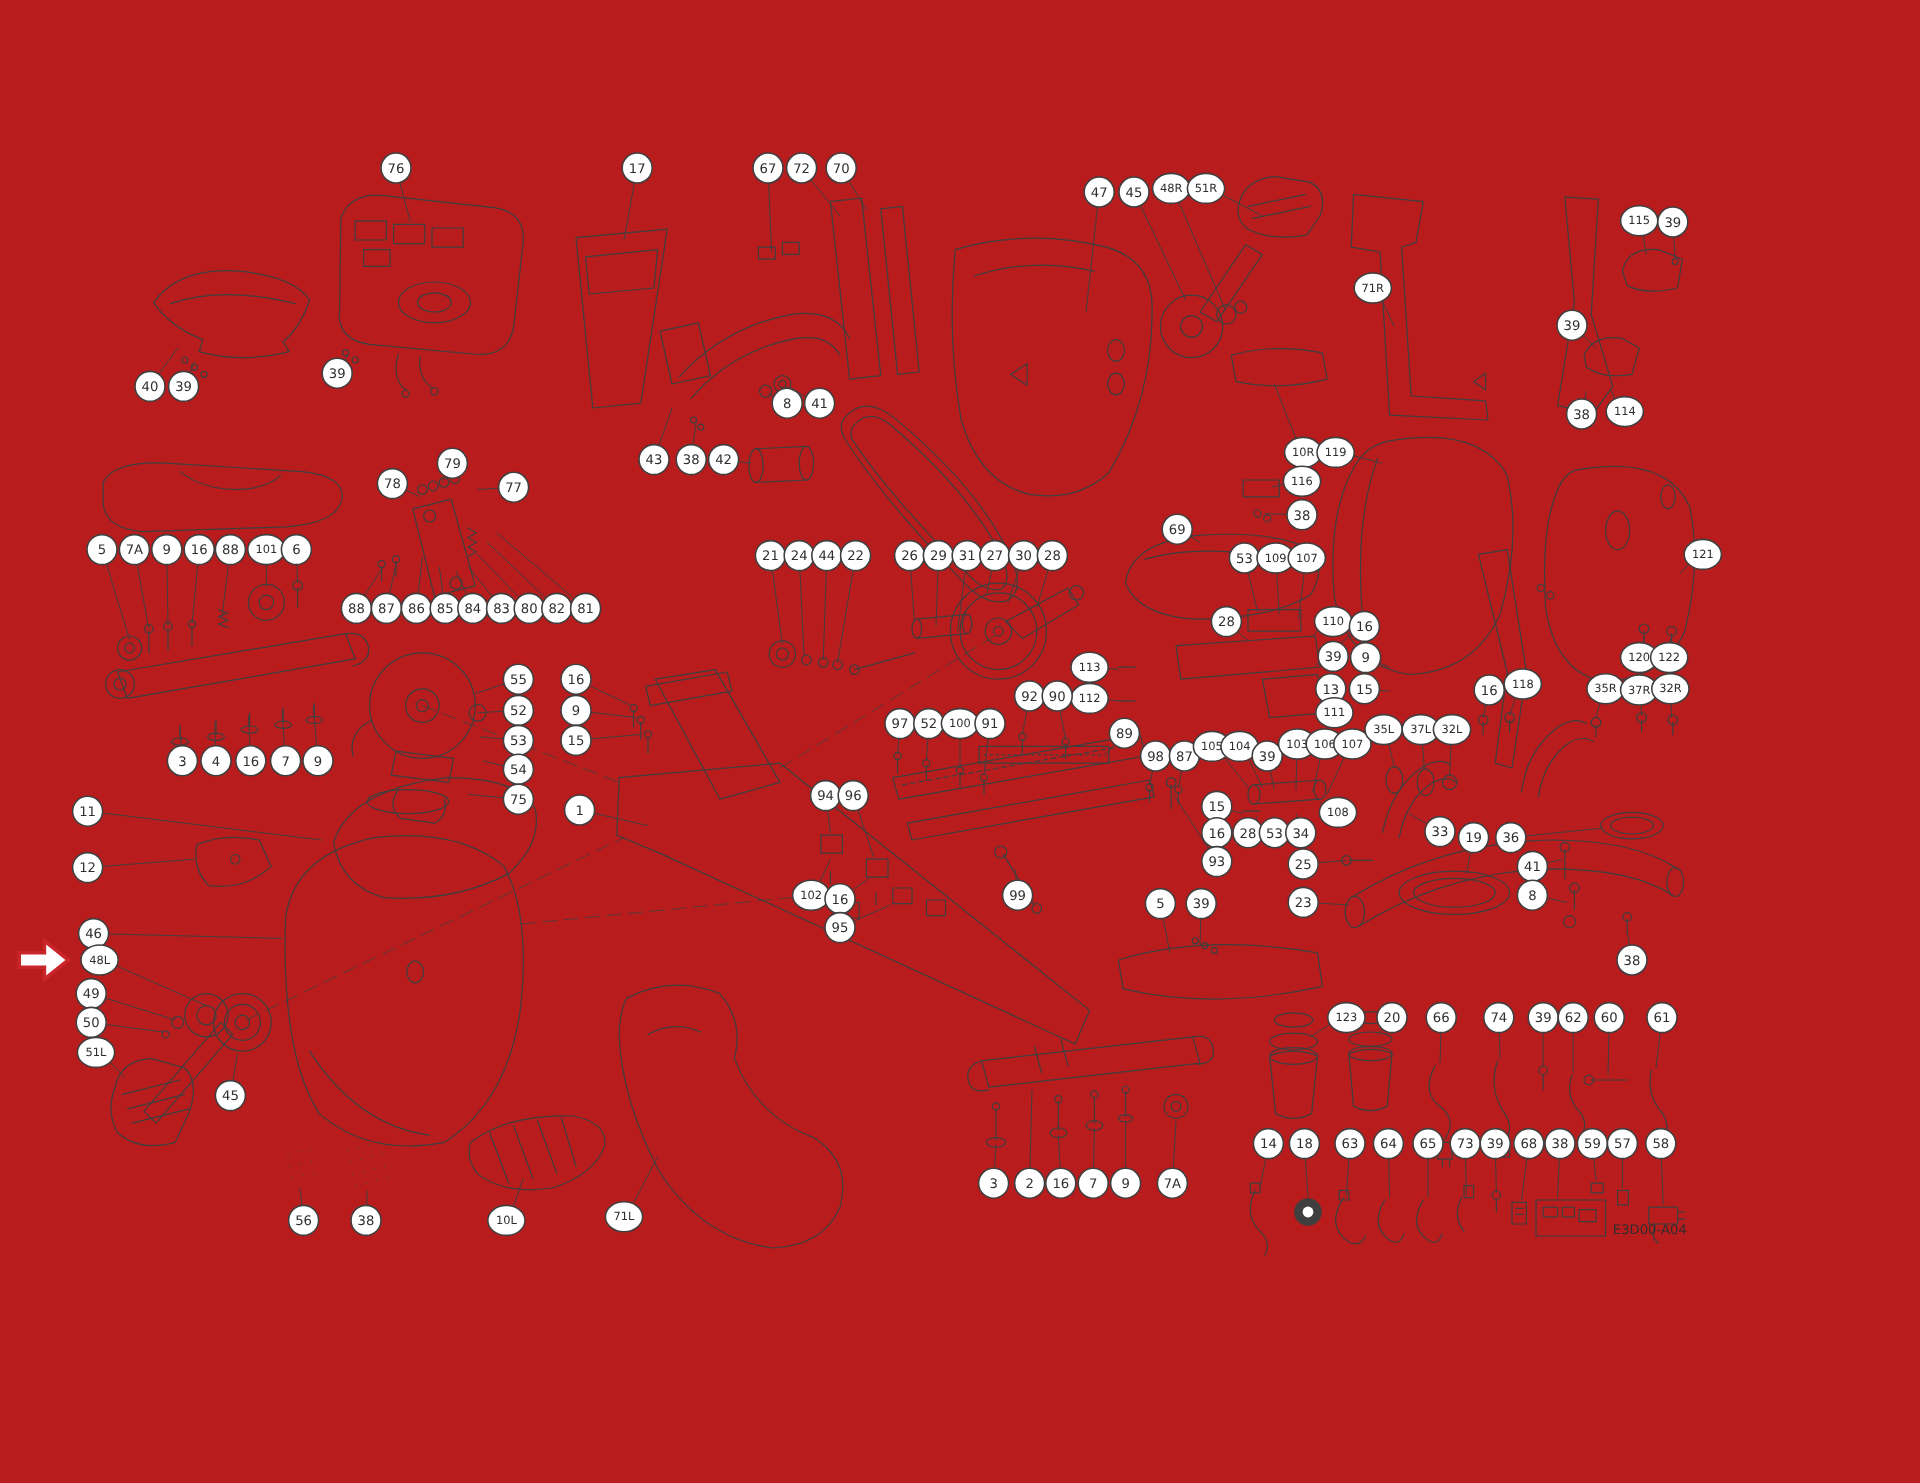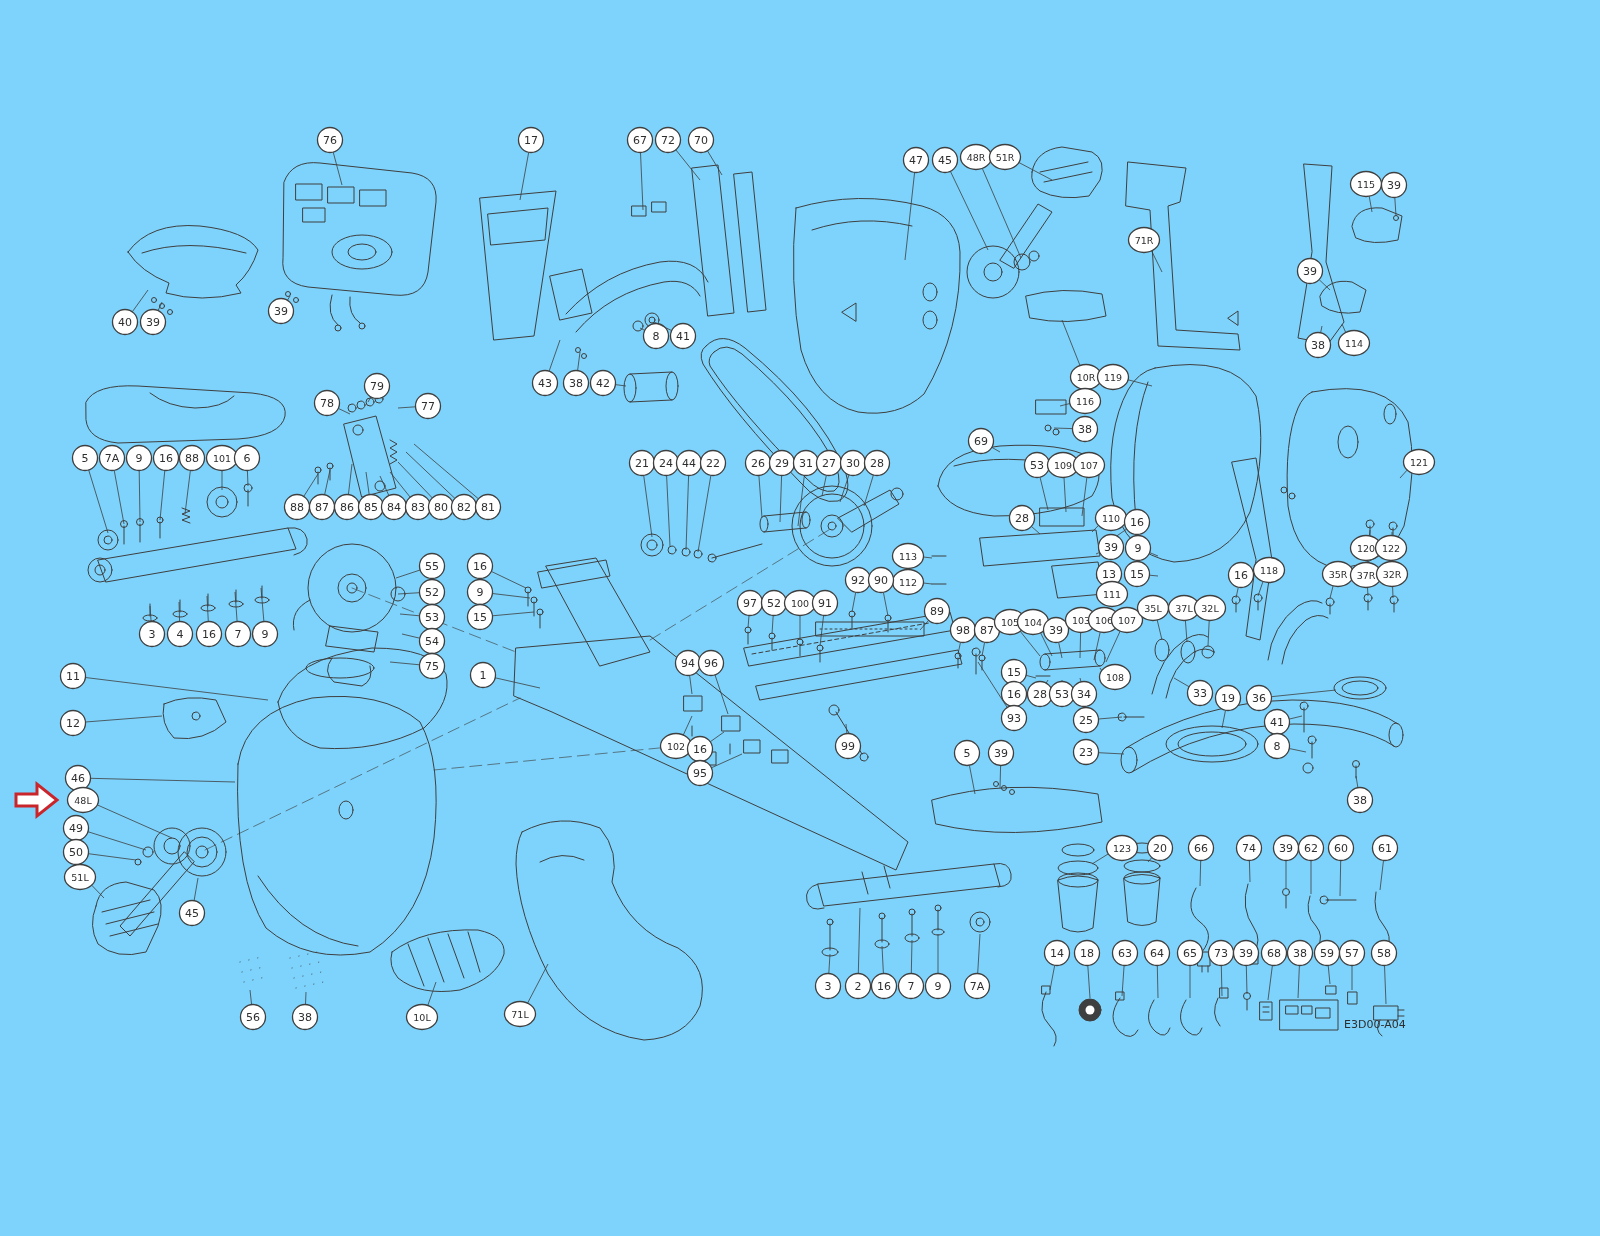--- a/index.html
+++ b/index.html
@@ -1,18 +1,18 @@
 <!DOCTYPE html>
 <html style="--line: #3f3f3f; --arrow: #c9252b;"><head>
 <meta charset="utf-8">
 <style>
   :root { --line:#3f3f3f; --arrow:#c9252b; }
   html,body { margin:0; padding:0; background:#fff; }
   .stage {
-    position:relative; width:1600px; height:1236px; background:#7dd3fc;
+    position:relative; width:1600px; height:1236px; background:#b91c1c;
     font-family:"DejaVu Sans", sans-serif; overflow:hidden;
   }
   svg { position:absolute; inset:0; }
   #artwork * { fill:none; stroke:var(--line); stroke-width:1; stroke-linejoin:round; stroke-linecap:round; }
   #artwork .dash  { stroke-dasharray:12 6; stroke-width:.8; opacity:.8; }
   #artwork .dash2 { stroke-dasharray:4 3; }
   #artwork .ticks { stroke-dasharray:2 3; }
   #artwork .dots  { stroke-width:4; stroke-dasharray:0.1 9; stroke-linecap:round; }
   #artwork .solid { fill:var(--line); }
   #artwork .hole  { fill:#fff; stroke:none; }

